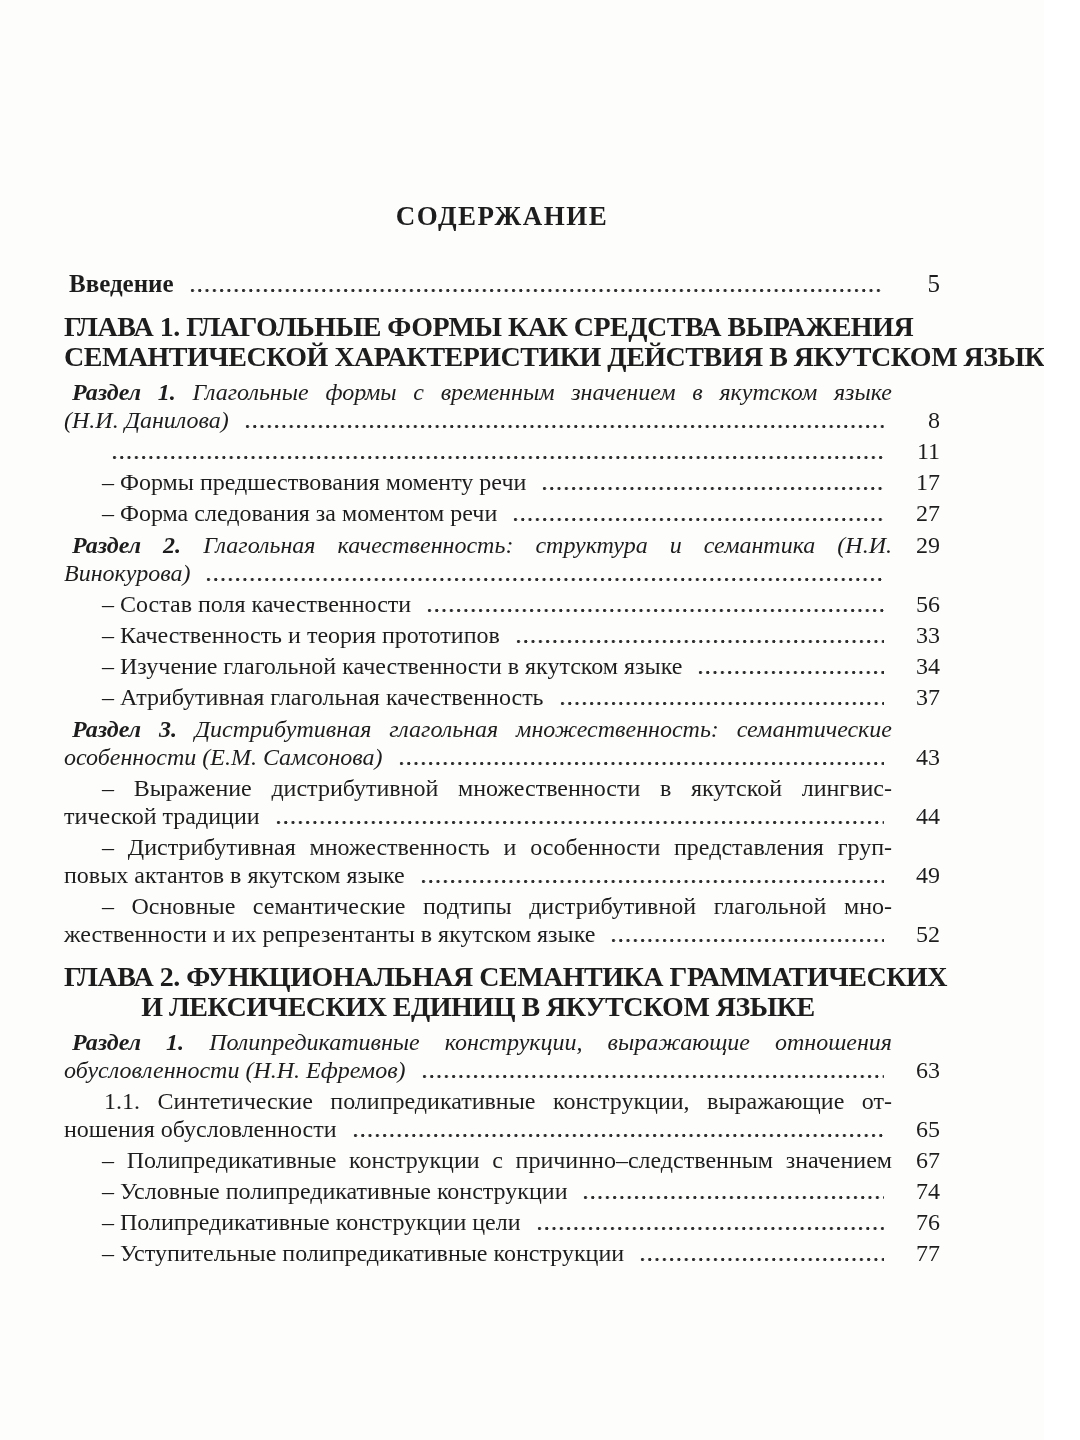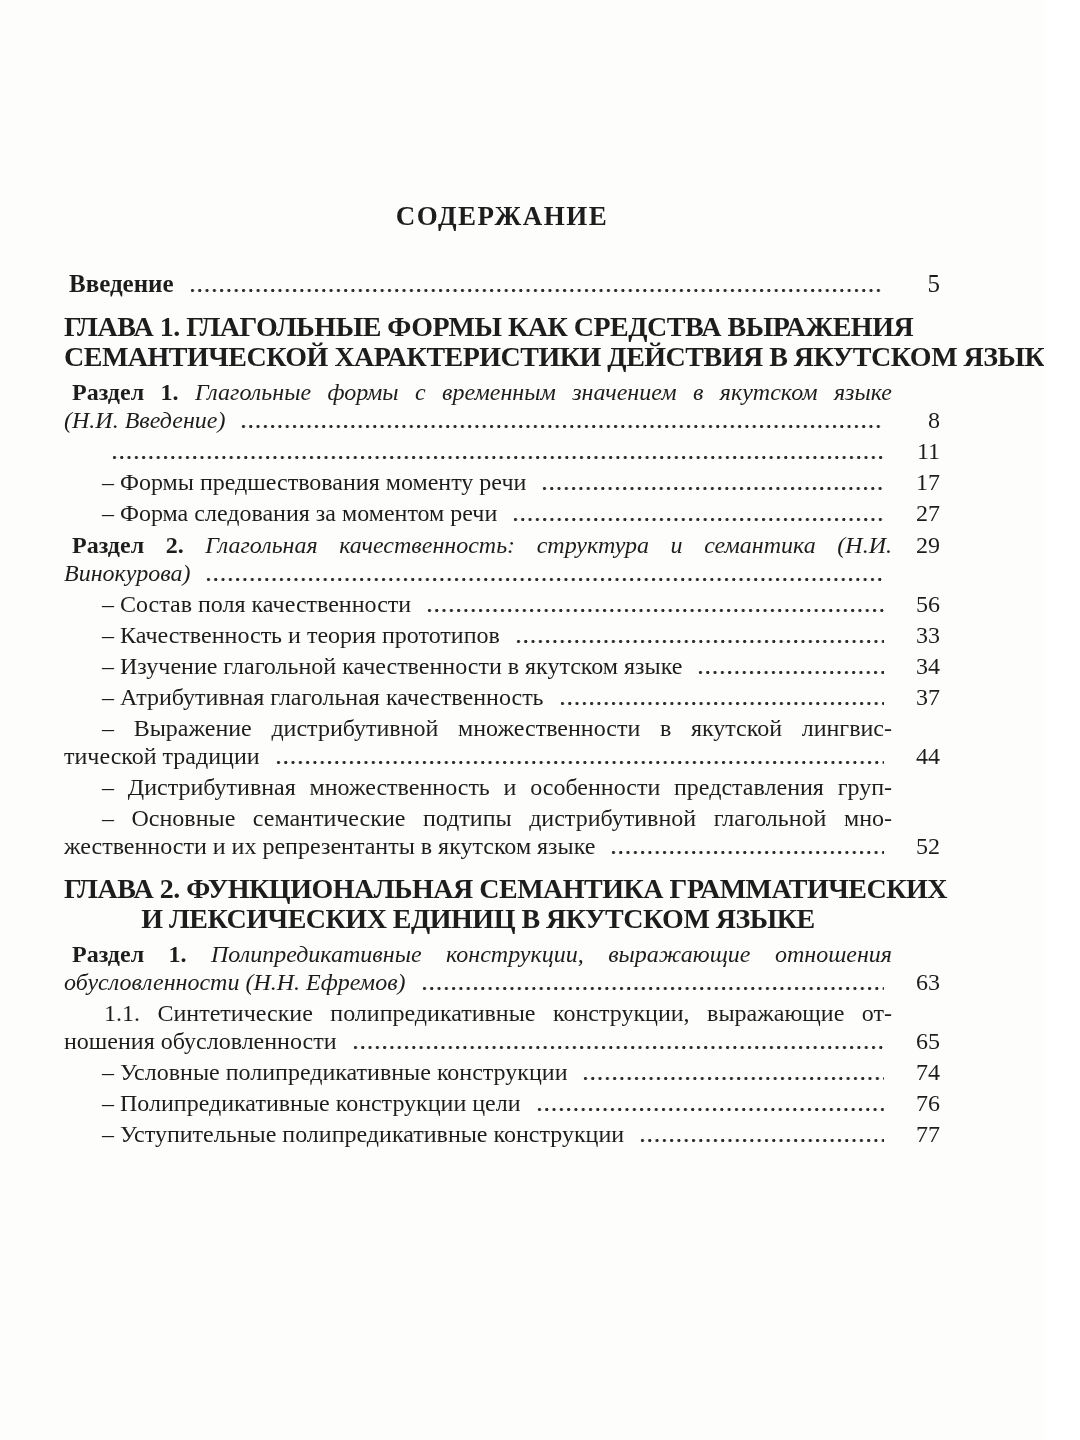--- a/index.html
+++ b/index.html
@@ -69,21 +69,21 @@
     background-size:7.3px 5px;
     background-repeat:repeat-x;
   }
   .toc-line .pg {
     min-width:48px;
     text-align:right;
     white-space:nowrap;
   }
   .b  { font-weight:bold; }
   .i  { font-style:italic; }
-  .bi { font-weight:bold; }
+  .bi { font-weight:bold; font-style:italic; }
 </style>
 </head>
 <body>
 
 <div class="page">
   <div class="content">
     <div class="doc-title">СОДЕРЖАНИЕ</div>
     <div class="toc">
         <div class="entry intro">
           <div class="toc-line first">
@@ -95,21 +95,21 @@
         <div class="heading">
           <div class="head-line">ГЛАВА 1. ГЛАГОЛЬНЫЕ ФОРМЫ КАК СРЕДСТВА ВЫРАЖЕНИЯ</div>
           <div class="head-line">СЕМАНТИЧЕСКОЙ ХАРАКТЕРИСТИКИ ДЕЙСТВИЯ В ЯКУТСКОМ ЯЗЫКЕ</div>
         </div>
         <div class="entry razdel">
           <div class="toc-line first justify">
             <span class="txt"><span class="bi">Раздел 1.</span><span class="i"> Глагольные формы с временным значением в якутском языке</span></span>
             <span class="pg"></span>
           </div>
           <div class="toc-line">
-            <span class="txt"><span class="i">(Н.И. Введение) </span></span>
+            <span class="txt"><span class="i">(Н.И. Данилова) </span></span>
             <span class="dots"></span>
             <span class="pg">8</span>
           </div>
         </div>
         <div class="entry sub">
           <div class="toc-line first">
             <span class="dots"></span>
             <span class="pg">11</span>
           </div>
         </div>
@@ -159,35 +159,51 @@
             <span class="pg">34</span>
           </div>
         </div>
         <div class="entry sub">
           <div class="toc-line first">
             <span class="txt"><span>– Атрибутивная глагольная качественность </span></span>
             <span class="dots"></span>
             <span class="pg">37</span>
           </div>
         </div>
+        <div class="entry razdel">
+          <div class="toc-line first justify">
+            <span class="txt"><span class="bi">Раздел 3.</span><span class="i"> Дистрибутивная глагольная множественность: семантические</span></span>
+            <span class="pg"></span>
+          </div>
+          <div class="toc-line">
+            <span class="txt"><span class="i">особенности (Е.М. Самсонова) </span></span>
+            <span class="dots"></span>
+            <span class="pg">43</span>
+          </div>
+        </div>
         <div class="entry sub">
           <div class="toc-line first justify">
             <span class="txt"><span>– Выражение дистрибутивной множественности в якутской лингвис-</span></span>
             <span class="pg"></span>
           </div>
           <div class="toc-line">
             <span class="txt"><span>тической традиции </span></span>
             <span class="dots"></span>
             <span class="pg">44</span>
           </div>
         </div>
         <div class="entry sub">
           <div class="toc-line first justify">
             <span class="txt"><span>– Дистрибутивная множественность и особенности представления груп-</span></span>
             <span class="pg"></span>
+          </div>
+          <div class="toc-line">
+            <span class="txt"><span>повых актантов в якутском языке </span></span>
+            <span class="dots"></span>
+            <span class="pg">49</span>
           </div>
         </div>
         <div class="entry sub">
           <div class="toc-line first justify">
             <span class="txt"><span>– Основные семантические подтипы дистрибутивной глагольной мно-</span></span>
             <span class="pg"></span>
           </div>
           <div class="toc-line">
             <span class="txt"><span>жественности и их репрезентанты в якутском языке </span></span>
             <span class="dots"></span>
@@ -214,20 +230,26 @@
             <span class="txt"><span>1.1. Синтетические полипредикативные конструкции, выражающие от-</span></span>
             <span class="pg"></span>
           </div>
           <div class="toc-line">
             <span class="txt"><span>ношения обусловленности </span></span>
             <span class="dots"></span>
             <span class="pg">65</span>
           </div>
         </div>
         <div class="entry sub">
+          <div class="toc-line first justify">
+            <span class="txt"><span>– Полипредикативные конструкции с причинно–следственным значением</span></span>
+            <span class="pg">67</span>
+          </div>
+        </div>
+        <div class="entry sub">
           <div class="toc-line first">
             <span class="txt"><span>– Условные полипредикативные конструкции </span></span>
             <span class="dots"></span>
             <span class="pg">74</span>
           </div>
         </div>
         <div class="entry sub">
           <div class="toc-line first">
             <span class="txt"><span>– Полипредикативные конструкции цели </span></span>
             <span class="dots"></span>

